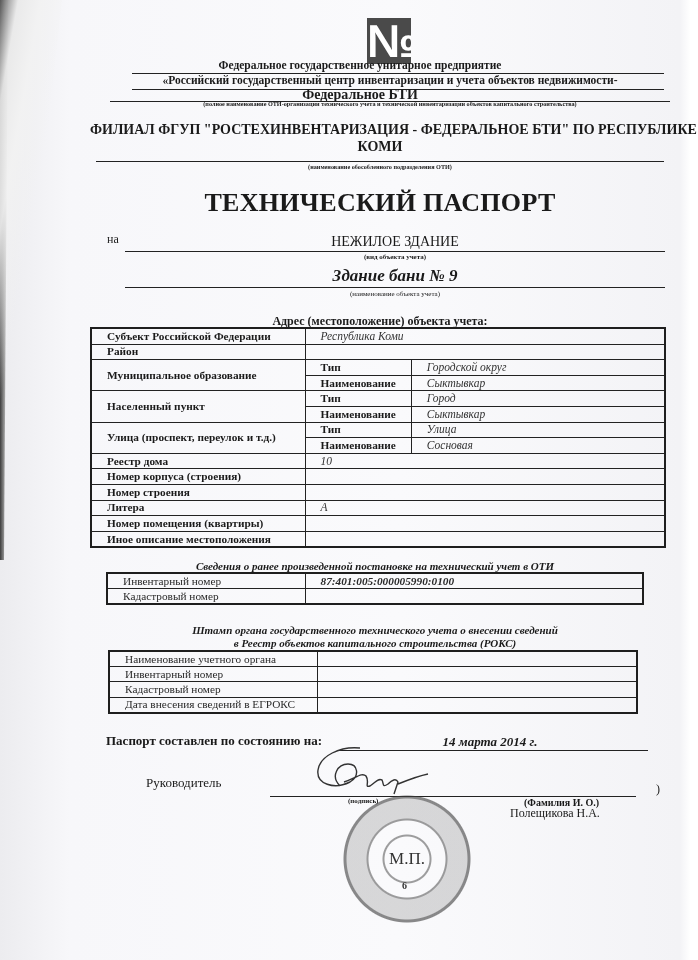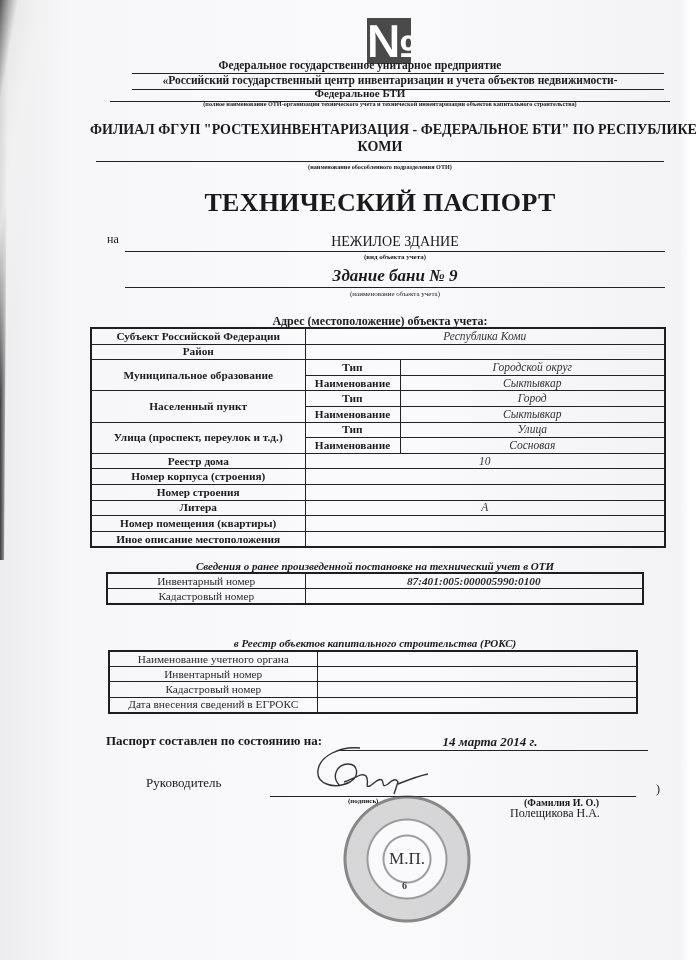--- a/index.html
+++ b/index.html
@@ -29,21 +29,21 @@
   .i { font-style:italic; }
   .line { position:absolute; height:0; border-top:1.4px solid #222; }
   .tiny { font-size:6.2px; font-weight:bold; white-space:nowrap; }
   .logo {
     position:absolute; left:367px; top:18px; width:44px; height:46px;
     background:#4a4a4a; color:#fff; font-family:"Liberation Sans",sans-serif;
     font-weight:bold; font-size:46px; line-height:46px; text-align:center;
     letter-spacing:-3px; overflow:hidden;
   }
   table { border-collapse:collapse; position:absolute; }
-  td { border:1px solid #222; padding:0 5px; height:14.6px; line-height:13px; vertical-align:middle; white-space:nowrap;text-align:center; }
+  td { border:1px solid #222; padding:0 15px; height:14.6px; line-height:13px; vertical-align:middle; white-space:nowrap; }
   .addr td { font-size:11.3px; }
   .addr .lbl { font-weight:bold; }
   .addr .val { font-style:italic; font-size:11.5px; color:#333; }
   .sm td { font-size:11.3px; color:#2a2a2a; height:14.2px; }
   .outer { border:2px solid #1e1e1e; }
   .stamp {
     position:absolute; left:340px; top:792px; width:134px; height:134px; border-radius:50%;
     background:
       radial-gradient(circle at 50% 50%, rgba(255,255,255,0) 0 22px, rgba(80,80,80,.55) 23px 24px, rgba(255,255,255,0) 25px 38px, rgba(60,60,60,.5) 39px 40px, rgba(150,150,150,.35) 41px 60px, rgba(60,60,60,.6) 61px 63px, rgba(255,255,255,0) 64px);
   }
@@ -59,21 +59,21 @@
 <div class="page">
   <div class="curl2"></div>
   <div class="curl"></div>
 
   <div class="logo">№</div>
 
   <div class="abs c b" style="left:150px;width:420px;top:59px;font-size:11.5px;">Федеральное государственное унитарное предприятие</div>
   <div class="line" style="left:132px;width:532px;top:73px;"></div>
   <div class="abs c b" style="left:110px;width:560px;top:74px;font-size:11.5px;white-space:nowrap;">«Российский государственный центр инвентаризации и учета объектов недвижимости-</div>
   <div class="line" style="left:132px;width:532px;top:89px;"></div>
-  <div class="abs c b" style="left:150px;width:420px;top:87px;font-size:11px;">Федеральное БТИ</div>
+  <div class="abs c b" style="left:150px;width:420px;top:87px;font-size:14px;">Федеральное БТИ</div>
   <div class="line" style="left:110px;width:560px;top:101px;"></div>
   <div class="abs c tiny" style="left:110px;width:560px;top:100px;">(полное наименование ОТИ-организации технического учета и технической инвентаризации объектов капитального строительства)</div>
 
   <div class="abs c b" style="left:90px;width:580px;top:122px;font-size:14px;white-space:nowrap;">ФИЛИАЛ ФГУП "РОСТЕХИНВЕНТАРИЗАЦИЯ - ФЕДЕРАЛЬНОЕ  БТИ" ПО РЕСПУБЛИКЕ</div>
   <div class="abs c b" style="left:90px;width:580px;top:139px;font-size:14px;">КОМИ</div>
   <div class="line" style="left:96px;width:568px;top:161px;"></div>
   <div class="abs c tiny" style="left:96px;width:568px;top:163px;">(наименование обособленного подразделения ОТИ)</div>
 
   <div class="abs c b" style="left:90px;width:580px;top:188px;font-size:26px;letter-spacing:0.3px;">ТЕХНИЧЕСКИЙ ПАСПОРТ</div>
 
@@ -166,20 +166,21 @@
       <td>Инвентарный номер</td>
       <td class="b i">87:401:005:000005990:0100</td>
     </tr>
     <tr>
       <td>Кадастровый номер</td>
       <td></td>
     </tr>
   </tbody>
     </table>
 
+  <div class="abs c b i" style="left:100px;width:550px;top:624px;font-size:11px;">Штамп органа государственного технического учета о внесении сведений</div>
   <div class="abs c b i" style="left:100px;width:550px;top:637px;font-size:11px;">в Реестр объектов капитального строительства (РОКС)</div>
   <table class="sm outer" style="left:108px;top:650px;width:530px;">
     <colgroup>
         <col style="width:208px">
         <col>
       </colgroup>
     <tbody>
         <tr>
       <td>Наименование учетного органа</td>
       <td></td>

